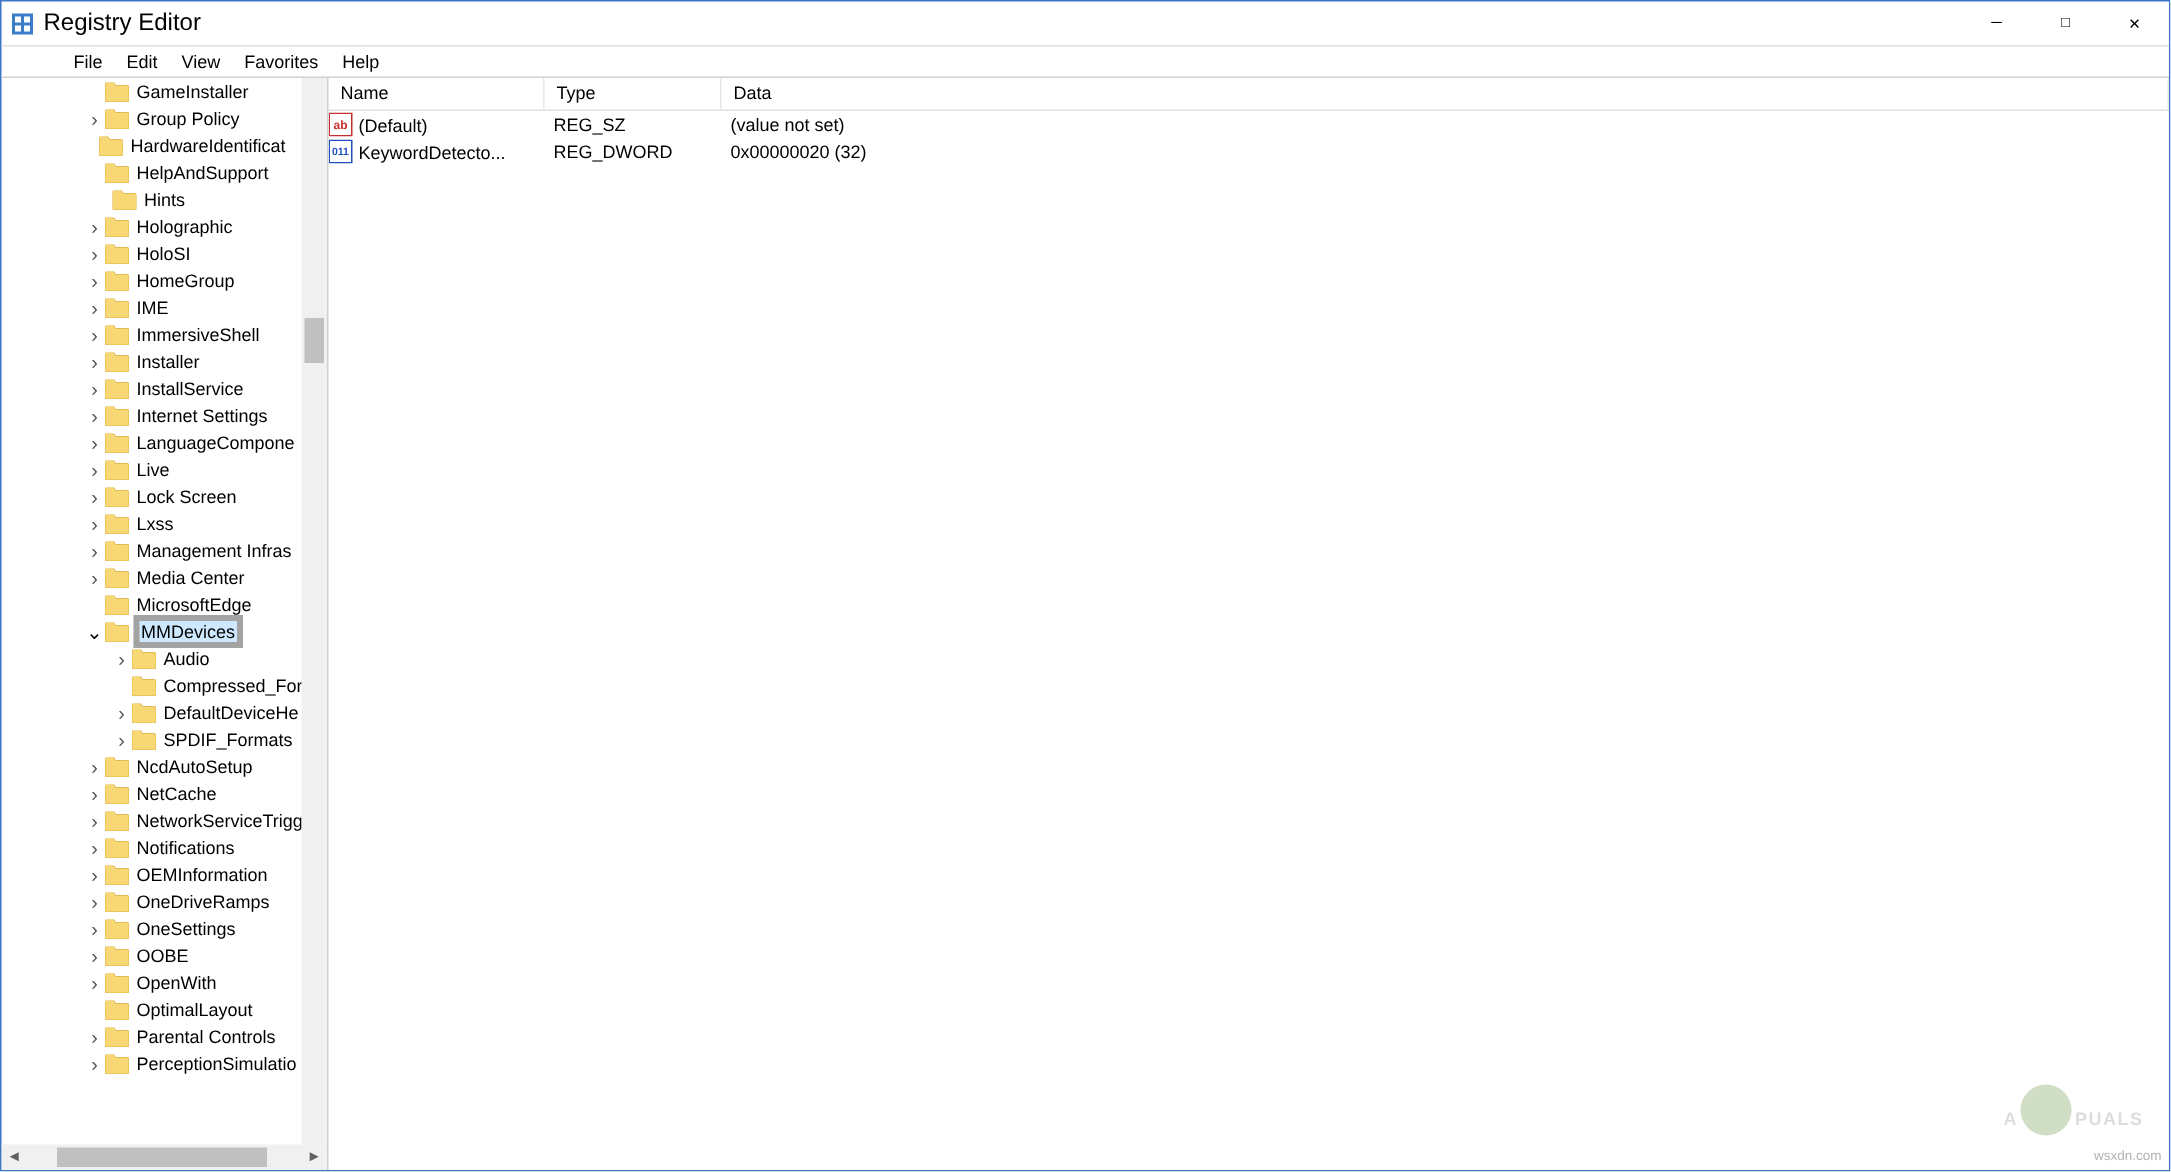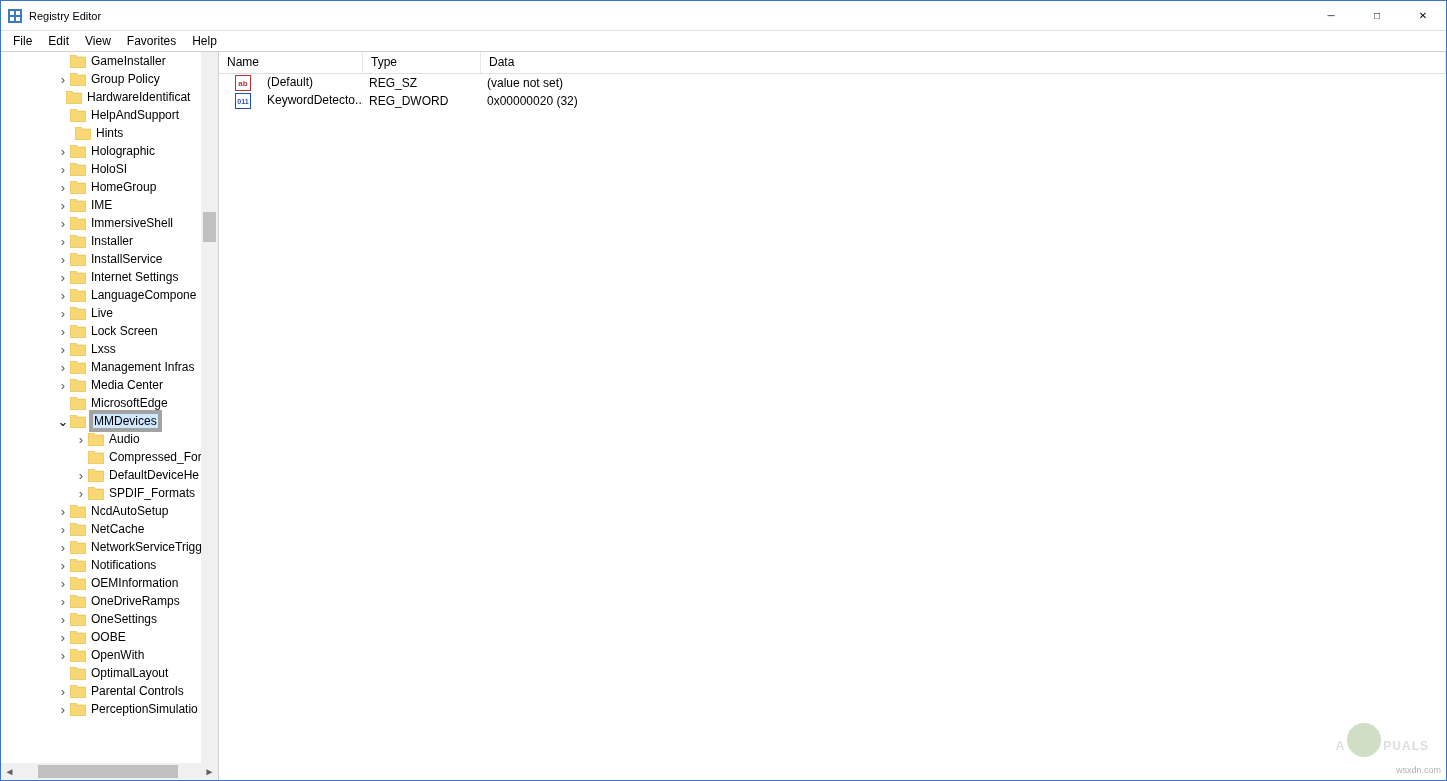--- a/index.html
+++ b/index.html
@@ -1,23 +1,23 @@
 <!DOCTYPE html>
 <html><head>
 <meta charset="utf-8">
 <style>
 * { box-sizing: border-box; margin: 0; padding: 0; font-family: "Segoe UI", Tahoma, sans-serif; font-size: 12px; }
 html, body { width: 1447px; height: 781px; background: #fff; overflow: hidden; }
 .window { width: 100%; height: 100%; border: 1px solid #3a76c4; display: flex; flex-direction: column; background: #fff; }
 .titlebar { height: 30px; display: flex; align-items: center; padding-left: 6px; border-bottom: 1px solid #e0e0e0; }
 .titlebar .app-icon { width: 16px; height: 16px; margin-right: 6px; display:flex;align-items:center;justify-content:center;}
-.titlebar .title { flex: 1; font-size: 11px; }
+.titlebar .title { flex: 1; font-size: 16px; }
 .win-controls { display: flex; height: 100%; }
 .win-controls div { width: 46px; display: flex; align-items: center; justify-content: center; font-family: "Segoe UI Symbol", sans-serif; font-size: 10px; }
-.menubar { height: 20px; display: flex; align-items: center; padding: 0 4px; gap: 0; }
+.menubar { height: 20px; display: flex; align-items: center; padding: 0 4px; gap: 0; margin-left: 36px; }
 .menubar span { padding: 2px 8px; }
 .addressbar { height: 22px; border: 1px solid #cccccc; margin: 2px 4px; padding: 2px 6px; display: flex; align-items: center; white-space: nowrap; overflow: hidden; }
 .content { flex: 1; display: flex; border-top: 1px solid #d0d0d0; min-height: 0; }
 
 .tree-pane { width: 218px; border-right: 1px solid #d0d0d0; position: relative; overflow: hidden; display:flex; flex-direction:column;}
 .tree-body { flex:1; overflow:hidden; position:relative; }
 .tree-scroll-v { position:absolute; right:0; top:0; bottom:17px; width:17px; background:#f0f0f0; }
 .tree-scroll-v .thumb { position:absolute; left:2px; right:2px; top:160px; height:30px; background:#c0c0c0; }
 .tree-scroll-h { height:17px; background:#f0f0f0; display:flex; align-items:center; position:relative;}
 .tree-scroll-h .arrow{width:17px; text-align:center; color:#606060; font-size:10px;}
@@ -32,21 +32,21 @@
 .tree-label.selected { background: #cde8ff; border: 4px solid #a3a3a3; padding: 0 1px; }
 
 .list-pane { flex: 1; overflow: hidden; }
 .list-header { display: flex; height: 22px; border-bottom: 1px solid #e0e0e0; }
 .list-header div { padding: 3px 8px; border-right: 1px solid #e8e8e8; color:#000;}
 .col-name { width: 144px; }
 .col-type { width: 118px; }
 .col-data { flex: 1; }
 .list-row { display: flex; height: 18px; align-items: center; }
 .list-row .cell { padding: 0 6px; white-space:nowrap; overflow:hidden; text-overflow:ellipsis;}
-.list-row .cell.col-name{display:flex; align-items:flex-start; gap:16px; padding-left:16px;}
+.list-row .cell.col-name{display:flex; align-items:flex-end; gap:4px; padding-left:0;}
 .val-icon{width:16px;height:16px;display:flex;align-items:center;justify-content:center;flex-shrink:0;}
 .val-icon.sz{background:#fff;border:1px solid #c73030;}
 .val-icon.sz span{font-size:8px;font-weight:bold;color:#c73030;}
 .val-icon.dw{background:#fff;border:1px solid #2050c0;}
 .val-icon.dw span{font-size:7px;font-weight:bold;color:#2050c0;}
 
 .watermark{position:absolute; right:18px; bottom:22px; font-size:36px; font-weight:600; color:rgba(120,120,120,.25); letter-spacing:1px; pointer-events:none; font-family:Arial,sans-serif;}
 .watermark .face{display:inline-block; width:34px;height:34px; border-radius:50%; background:rgba(120,160,90,.35); vertical-align:middle; margin:0 2px;}
 .wsxdn{position:absolute; right:6px; bottom:6px; font-size:9px; color:rgba(100,100,100,.5); pointer-events:none;}
 </style>

